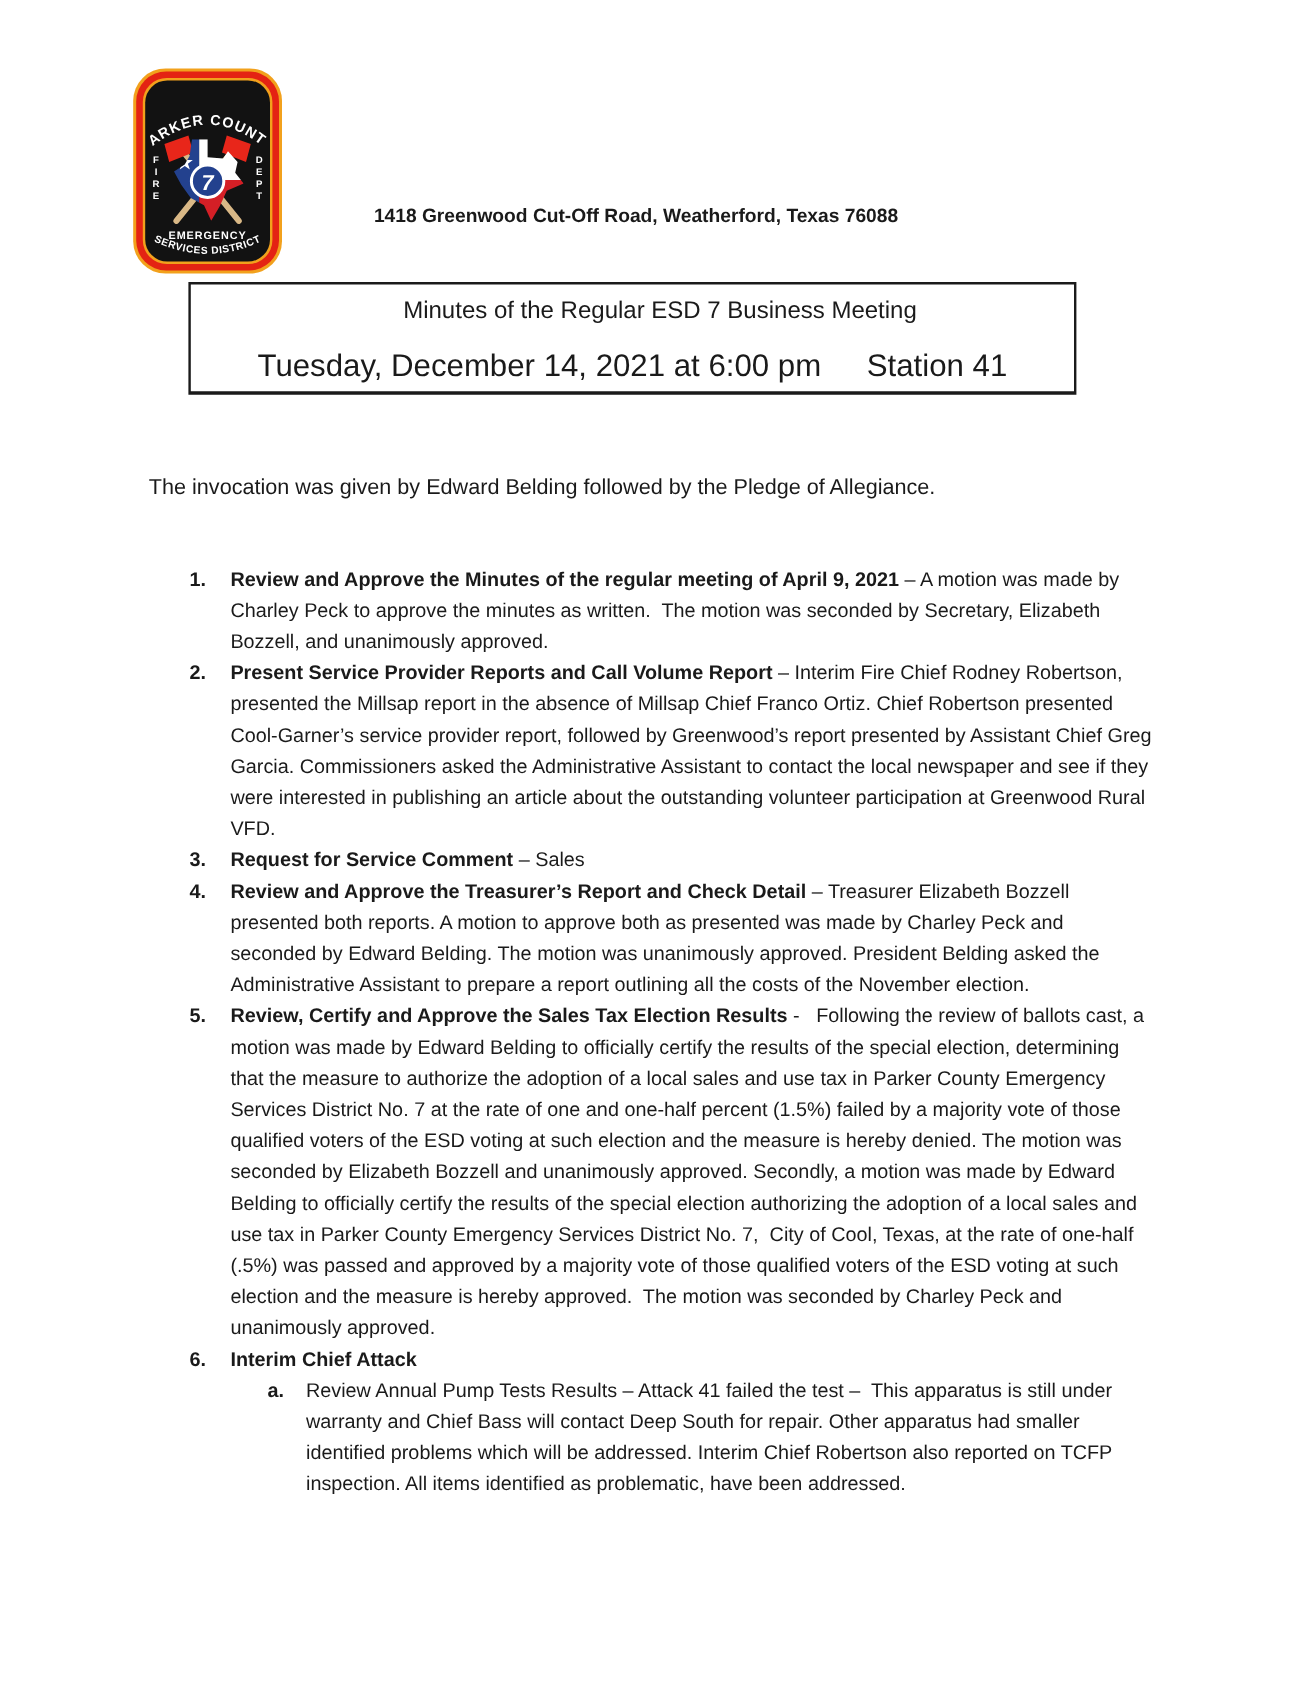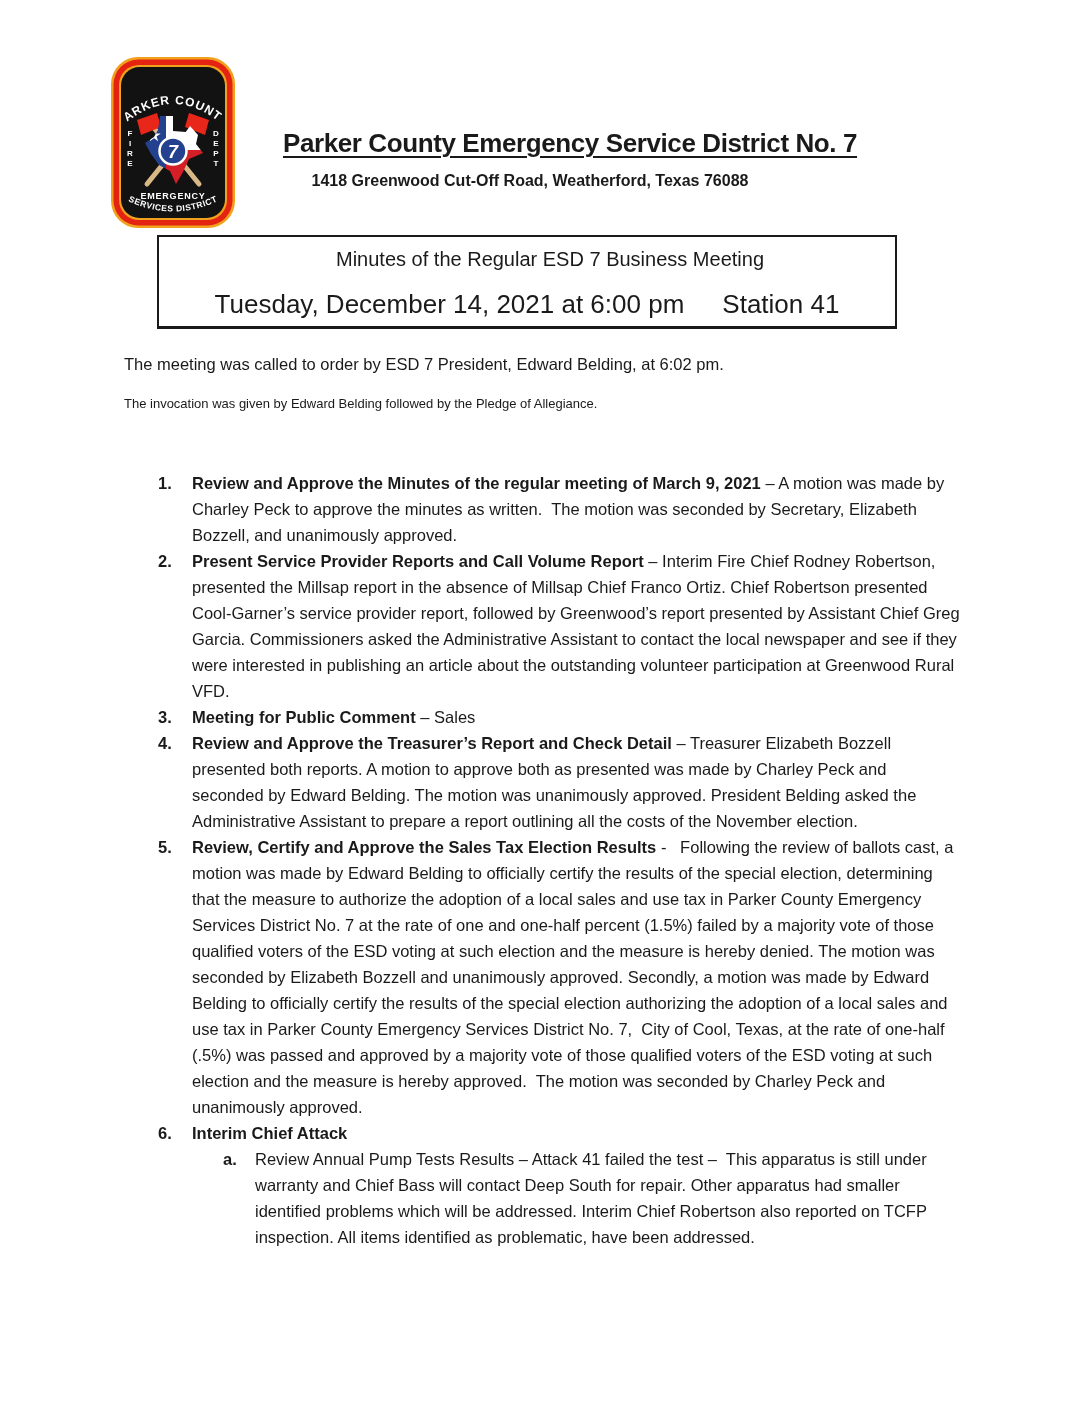--- a/index.html
+++ b/index.html
@@ -15,21 +15,21 @@
                white-space:nowrap;font-size:16px;font-weight:bold;}
   
   .meeting-box{position:absolute;left:157px;top:235px;width:740px;height:94px;
                border:2px solid #1a1a1a;border-bottom-width:3px;box-sizing:border-box;
                text-align:center;}
   .meeting-box .line1{margin-top:11px;font-size:20px;padding-left:46px;}
   .meeting-box .line2{margin-top:18px;font-size:26px;}
   .meeting-box .loc{margin-left:38px;}
   
   .intro-p1{position:absolute;left:124px;top:355px;font-size:16.5px;}
-  .intro-p2{position:absolute;left:124px;top:396px;font-size:13px;}
+  .intro-p2{position:absolute;left:124px;top:396px;font-size:18px;}
   
   .list{position:absolute;left:158px;top:470px;width:815px;font-size:16.5px;line-height:26px;}
   .item{display:flex;}
   .item .marker{width:34px;flex:0 0 34px;font-weight:bold;}
   .item .text{width:770px;white-space:pre-wrap;}
   .item .lead{font-weight:bold;}
   .subitem{display:flex;margin-left:65px;}
   .subitem .marker{width:32px;flex:0 0 32px;font-weight:bold;}
   .subitem .text{width:706px;white-space:pre-wrap;}
 </style>
@@ -74,46 +74,44 @@
       <textPath href="#arcTop" startOffset="50%" text-anchor="middle">PARKER COUNTY</textPath>
     </text>
     <text x="20" y="80" font-size="8" font-weight="bold" fill="#ffffff" text-anchor="middle"><tspan x="20" dy="0">F</tspan><tspan x="20" dy="10">I</tspan><tspan x="20" dy="10">R</tspan><tspan x="20" dy="10">E</tspan></text>
     <text x="106" y="80" font-size="8" font-weight="bold" fill="#ffffff" text-anchor="middle"><tspan x="106" dy="0">D</tspan><tspan x="106" dy="10">E</tspan><tspan x="106" dy="10">P</tspan><tspan x="106" dy="10">T</tspan></text>
     <text x="63" y="143" text-anchor="middle" font-size="9" font-weight="bold" fill="#ffffff" letter-spacing="0.8">EMERGENCY</text>
     <text font-size="8.5" font-weight="bold" fill="#ffffff" letter-spacing="0.5">
       <textPath href="#arcBottom" startOffset="50%" text-anchor="middle">SERVICES DISTRICT</textPath>
     </text>
   </svg>
 
-  <div class="doc-title">Parker County Emergency Service District No. 7</div>
   <div class="doc-address">1418 Greenwood Cut-Off Road, Weatherford, Texas 76088</div>
 
   <div class="meeting-box">
     <div class="line1">Minutes of the Regular ESD 7 Business Meeting</div>
     <div class="line2"><span>Tuesday, December 14, 2021 at 6:00 pm</span><span class="loc">Station 41</span></div>
   </div>
 
-  <div class="intro-p1">The meeting was called to order by ESD 7 President, Edward Belding, at 6:02 pm.</div>
   <div class="intro-p2">The invocation was given by Edward Belding followed by the Pledge of Allegiance.</div>
 
   <div class="list">
 
     <div class="item">
       <div class="marker">1.</div>
-      <div class="text"><span class="lead">Review and Approve the Minutes of the regular meeting of March 9, 2021</span> <span>– A motion was made by Charley Peck to approve the minutes as written.  The motion was seconded by Secretary, Elizabeth Bozzell, and unanimously approved.</span></div>
+      <div class="text"><span class="lead">Review and Approve the Minutes of the regular meeting of April 9, 2021</span> <span>– A motion was made by Charley Peck to approve the minutes as written.  The motion was seconded by Secretary, Elizabeth Bozzell, and unanimously approved.</span></div>
     </div>
 
     <div class="item">
       <div class="marker">2.</div>
       <div class="text"><span class="lead">Present Service Provider Reports and Call Volume Report</span> <span>– Interim Fire Chief Rodney Robertson, presented the Millsap report in the absence of Millsap Chief Franco Ortiz. Chief Robertson presented Cool-Garner’s service provider report, followed by Greenwood’s report presented by Assistant Chief Greg Garcia. Commissioners asked the Administrative Assistant to contact the local newspaper and see if they were interested in publishing an article about the outstanding volunteer participation at Greenwood Rural VFD.</span></div>
     </div>
 
     <div class="item">
       <div class="marker">3.</div>
-      <div class="text"><span class="lead">Meeting for Public Comment</span> <span>– Sales</span></div>
+      <div class="text"><span class="lead">Request for Service Comment</span> <span>– Sales</span></div>
     </div>
 
     <div class="item">
       <div class="marker">4.</div>
       <div class="text"><span class="lead">Review and Approve the Treasurer’s Report and Check Detail</span> <span>– Treasurer Elizabeth Bozzell presented both reports. A motion to approve both as presented was made by Charley Peck and seconded by Edward Belding. The motion was unanimously approved. President Belding asked the Administrative Assistant to prepare a report outlining all the costs of the November election.</span></div>
     </div>
 
     <div class="item">
       <div class="marker">5.</div>
       <div class="text"><span class="lead">Review, Certify and Approve the Sales Tax Election Results</span> <span>-   Following the review of ballots cast, a motion was made by Edward Belding to officially certify the results of the special election, determining that the measure to authorize the adoption of a local sales and use tax in Parker County Emergency Services District No. 7 at the rate of one and one-half percent (1.5%) failed by a majority vote of those qualified voters of the ESD voting at such election and the measure is hereby denied. The motion was seconded by Elizabeth Bozzell and unanimously approved. Secondly, a motion was made by Edward Belding to officially certify the results of the special election authorizing the adoption of a local sales and use tax in Parker County Emergency Services District No. 7,  City of Cool, Texas, at the rate of one-half (.5%) was passed and approved by a majority vote of those qualified voters of the ESD voting at such election and the measure is hereby approved.  The motion was seconded by Charley Peck and unanimously approved.</span></div>

